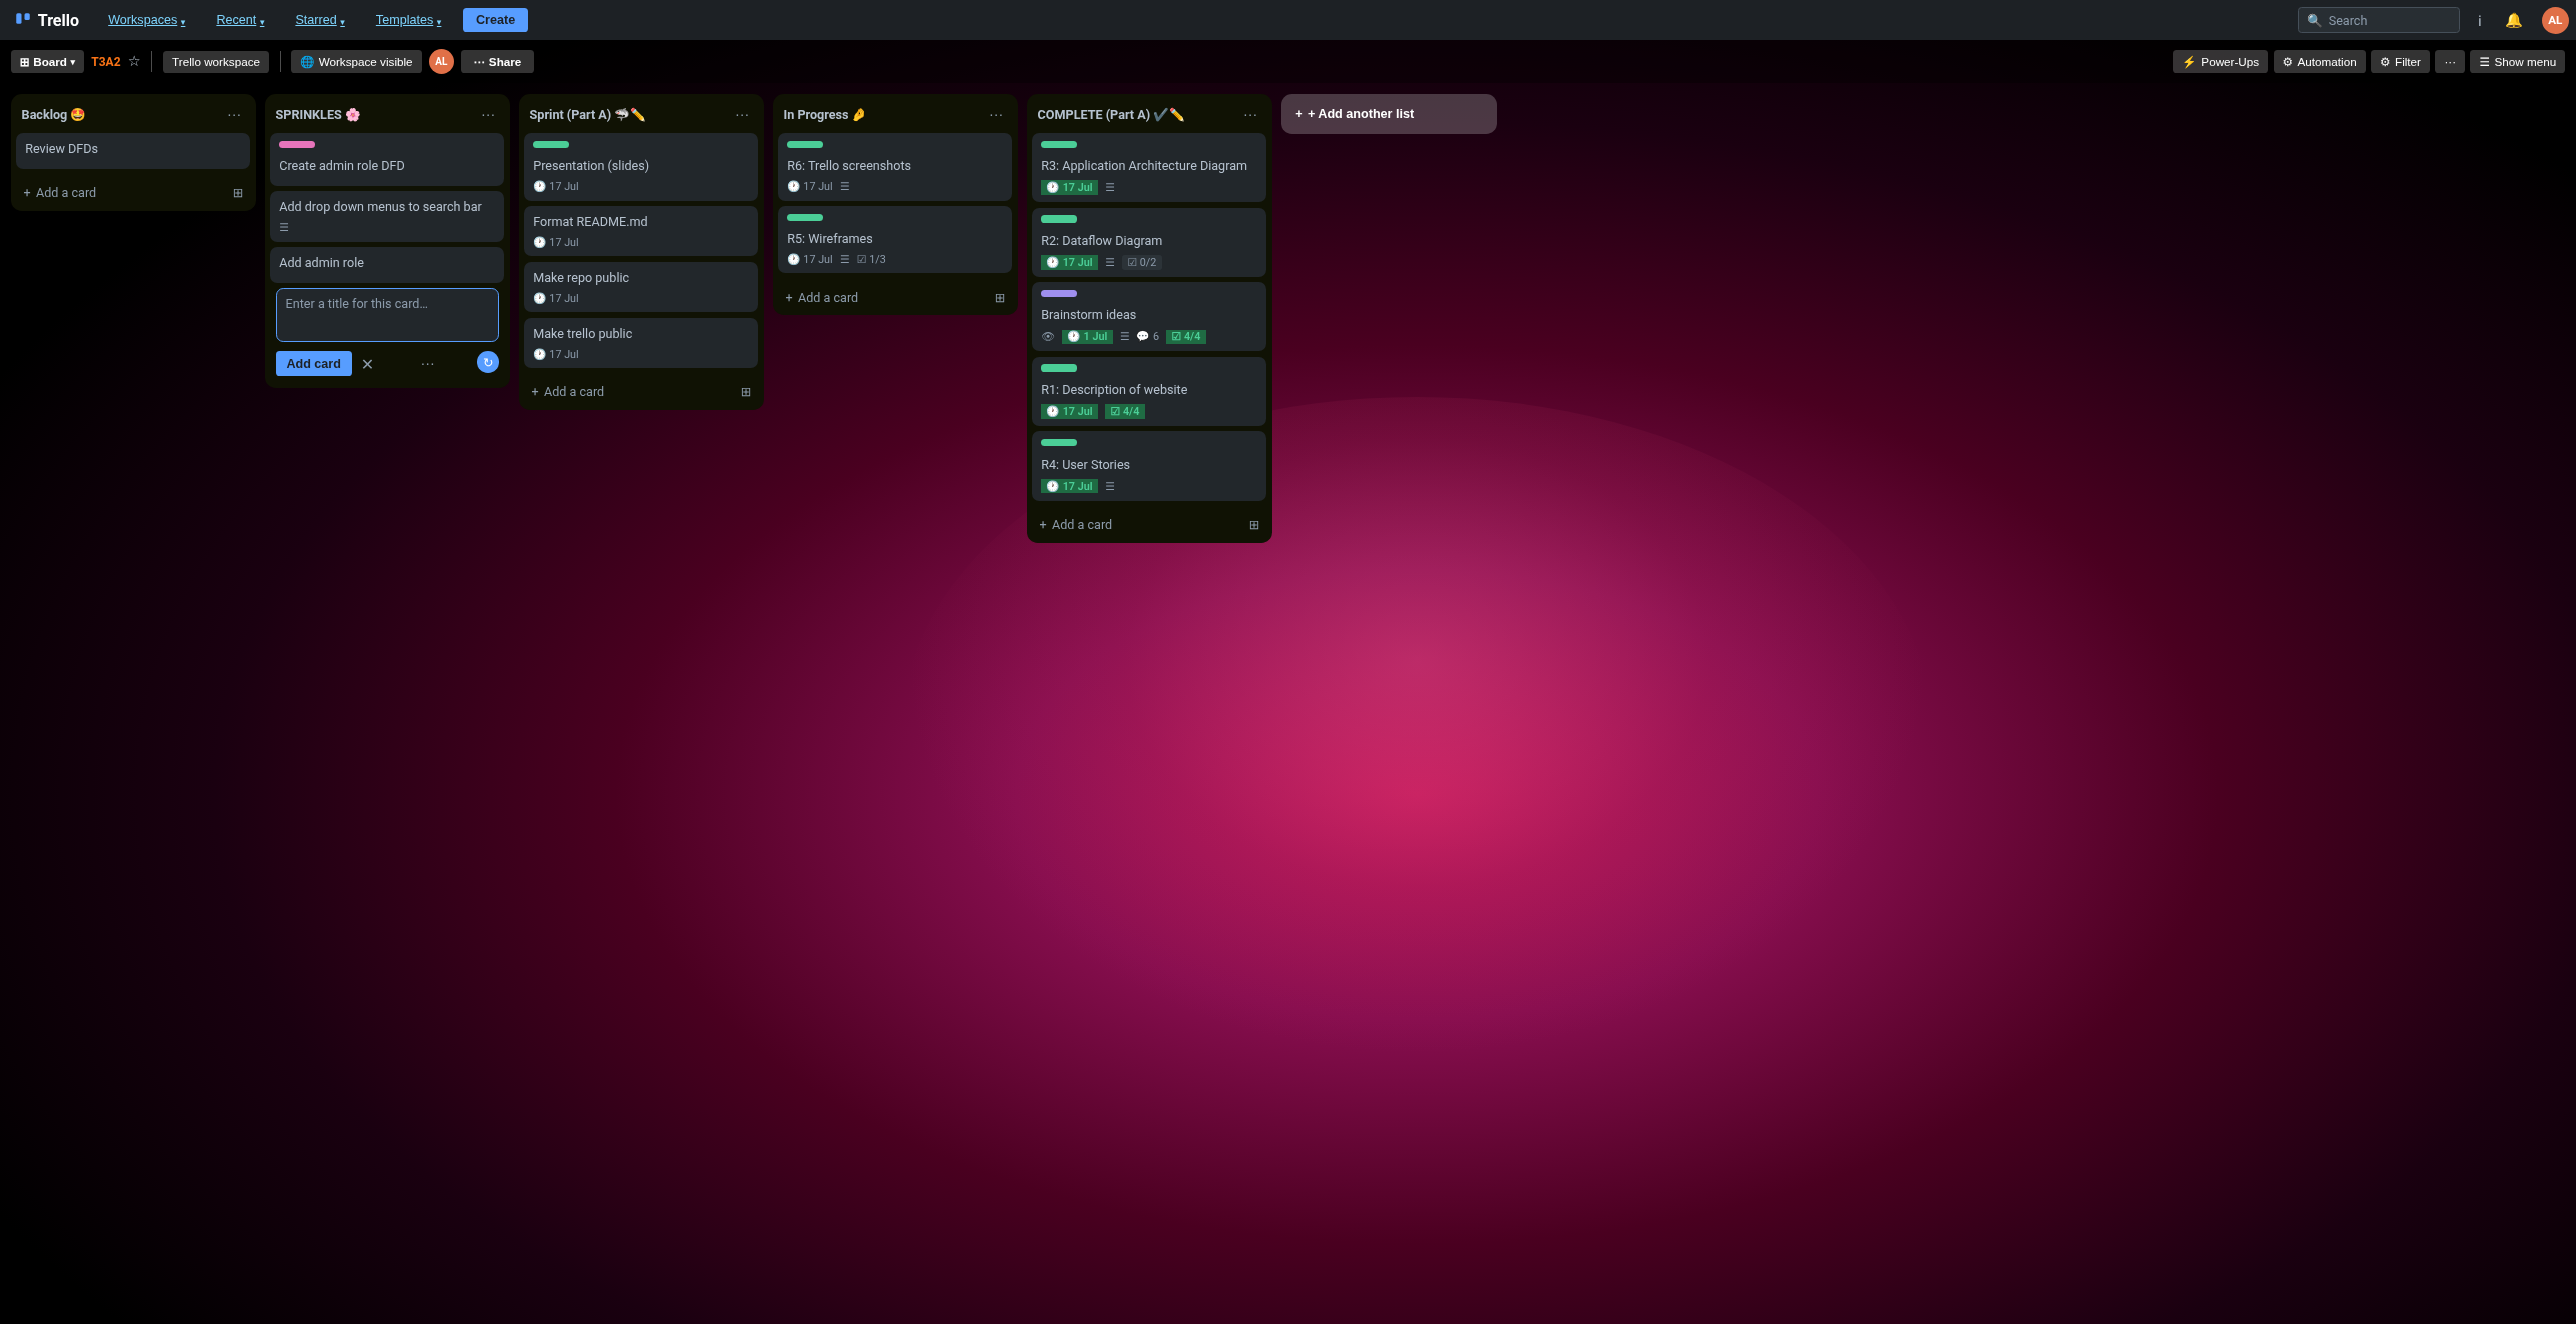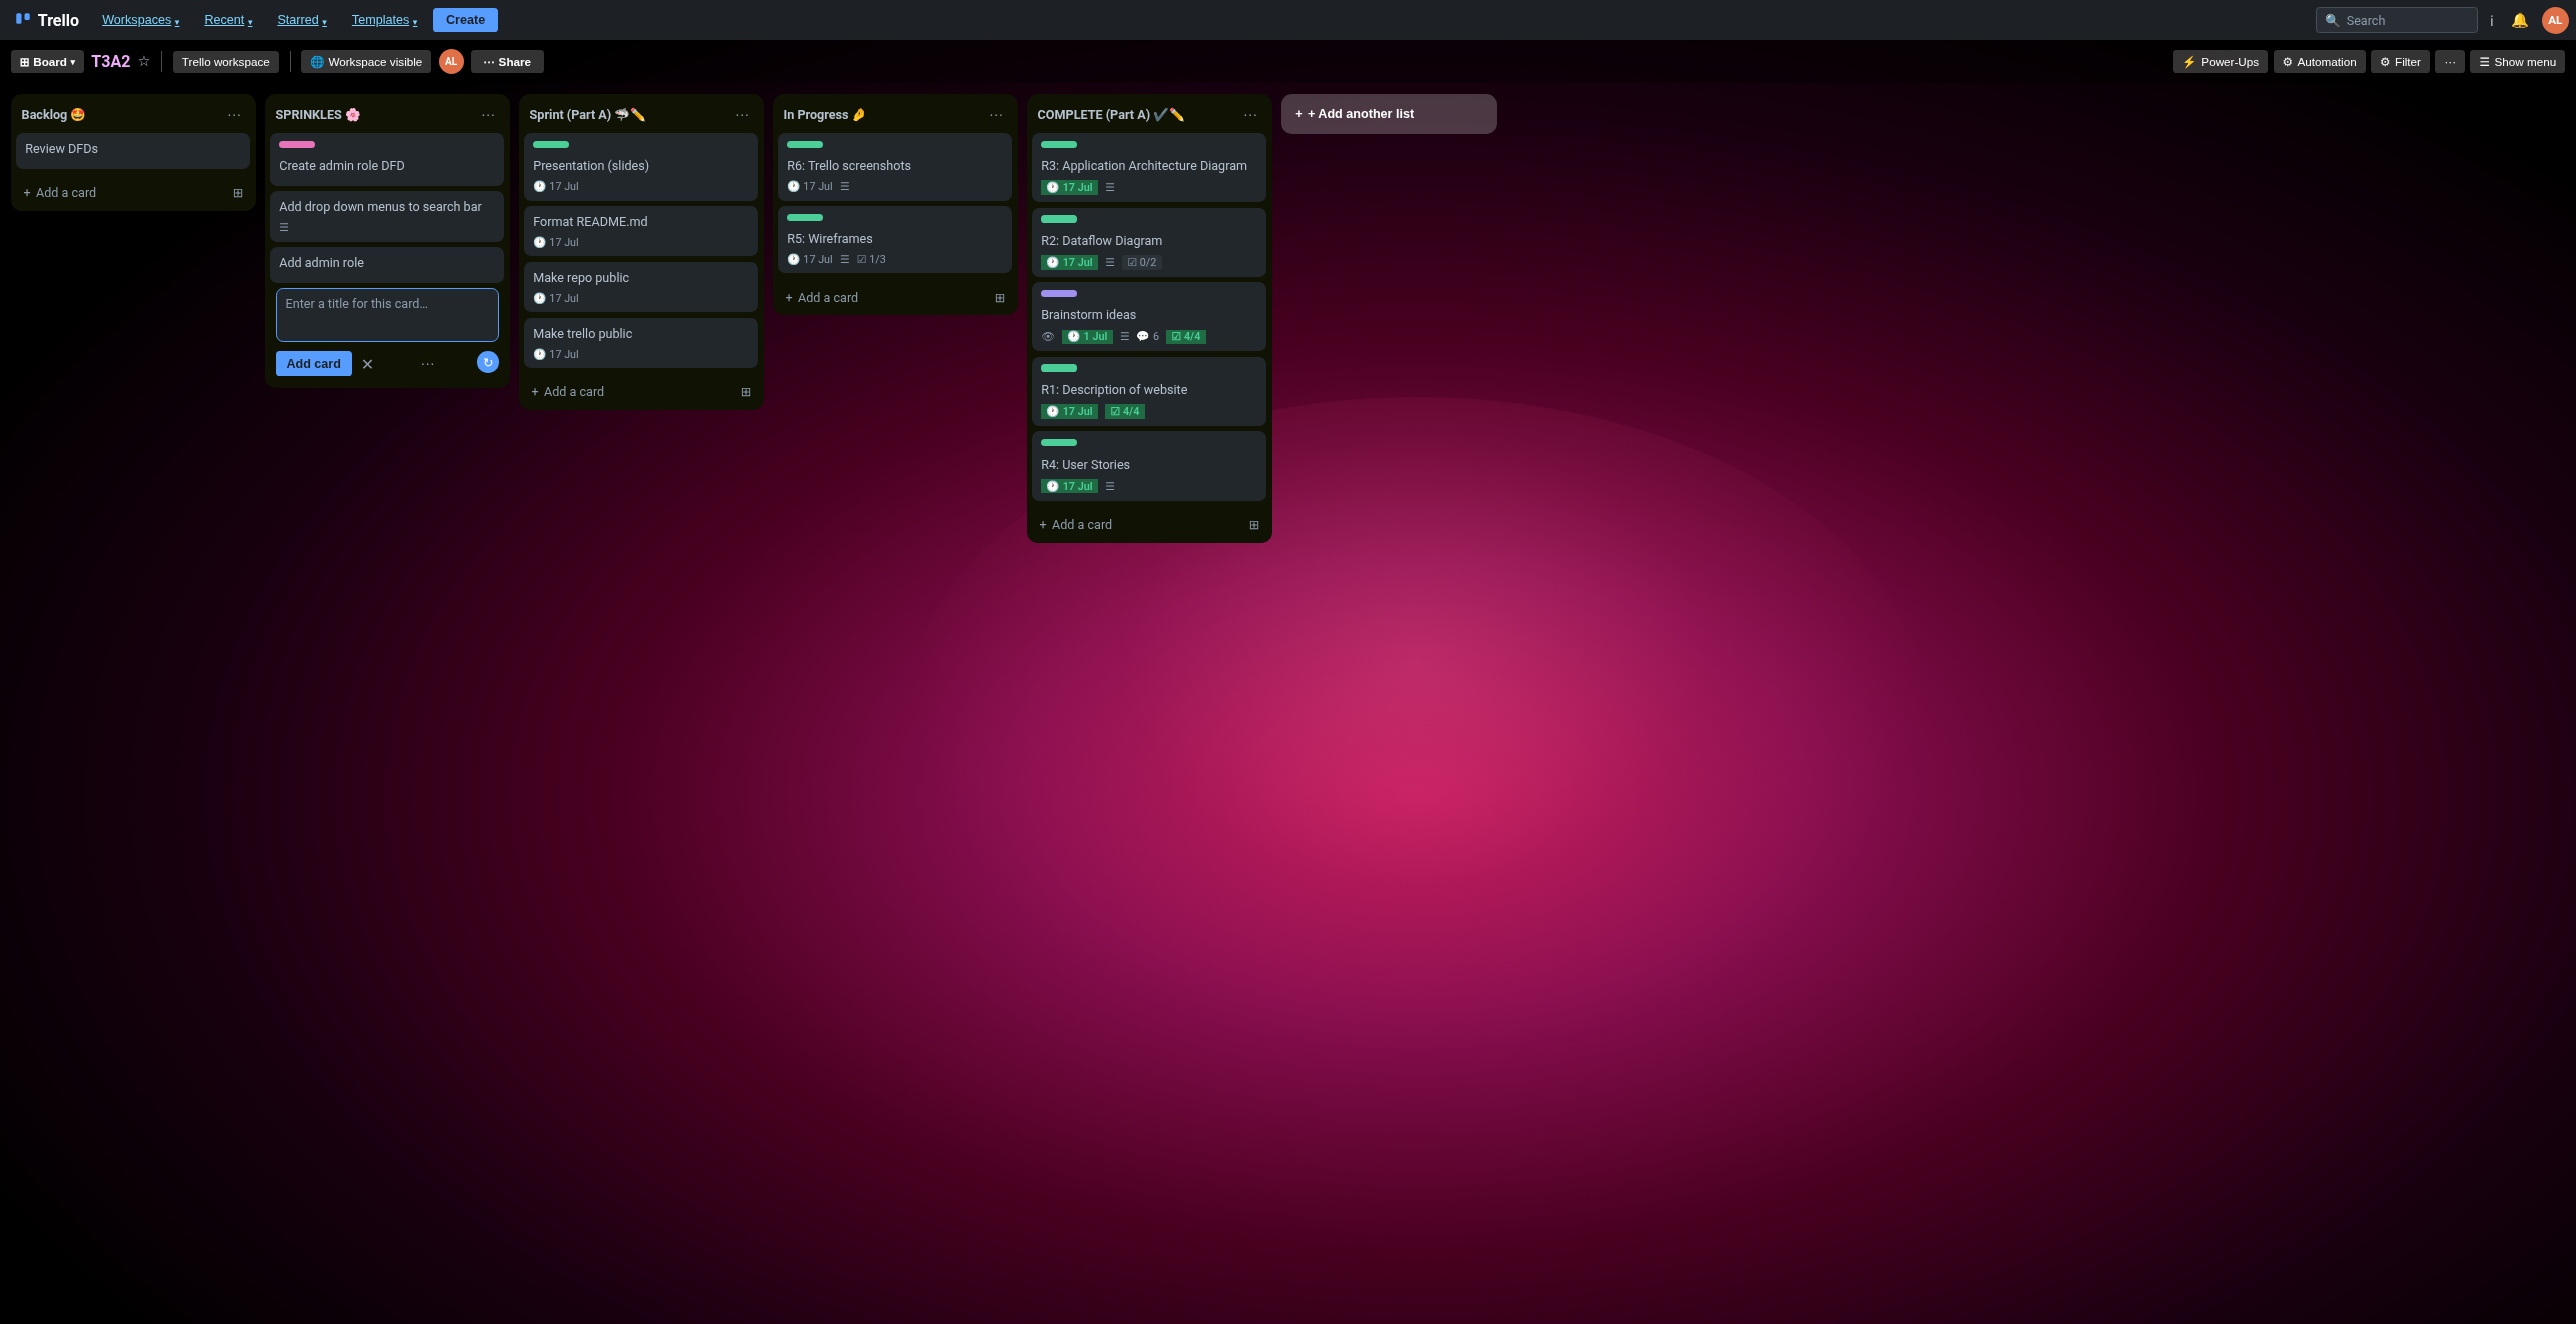--- a/index.html
+++ b/index.html
@@ -25,21 +25,21 @@
 
     
     .topnav {
       position: relative;
       z-index: 10;
       background: #1d2125;
       height: 40px;
       display: flex;
       align-items: center;
       padding: 0 7.2px;
-      gap: 7px;
+      gap: 13px;
     }
     .topnav-logo {
       display: flex; align-items: center; gap: 5.4px;
       color: #fff; font-weight: bold; font-size: 16px;
       padding: 0 7.2px;
     }
     .topnav-logo svg { width: 18px; height: 18px; }
     .nav-btn {
       background: transparent;
       color: #7dd3fc;
@@ -105,22 +105,22 @@
       color: #fff;
       border: none;
       cursor: pointer;
       padding: 4.5px 9px;
       border-radius: 3.6px;
       font-size: 11.7px;
       font-weight: 600;
       display: flex; align-items: center; gap: 3.6px;
     }
     .board-title {
-      color: #f0abfc;
-      font-size: 16px;
+      color: #f97316;
+      font-size: 12px;
       font-weight: 700;
     }
     .board-star { color: #b6c2cf; cursor: pointer; font-size: 14.4px; }
     .board-divider { width: 0.9px; height: 21.6px; background: rgba(255,255,255,0.3); margin: 0 3.6px; }
     .workspace-btn {
       background: rgba(255,255,255,0.2);
       color: #fff;
       border: none;
       cursor: pointer;
       padding: 4.5px 9px;

